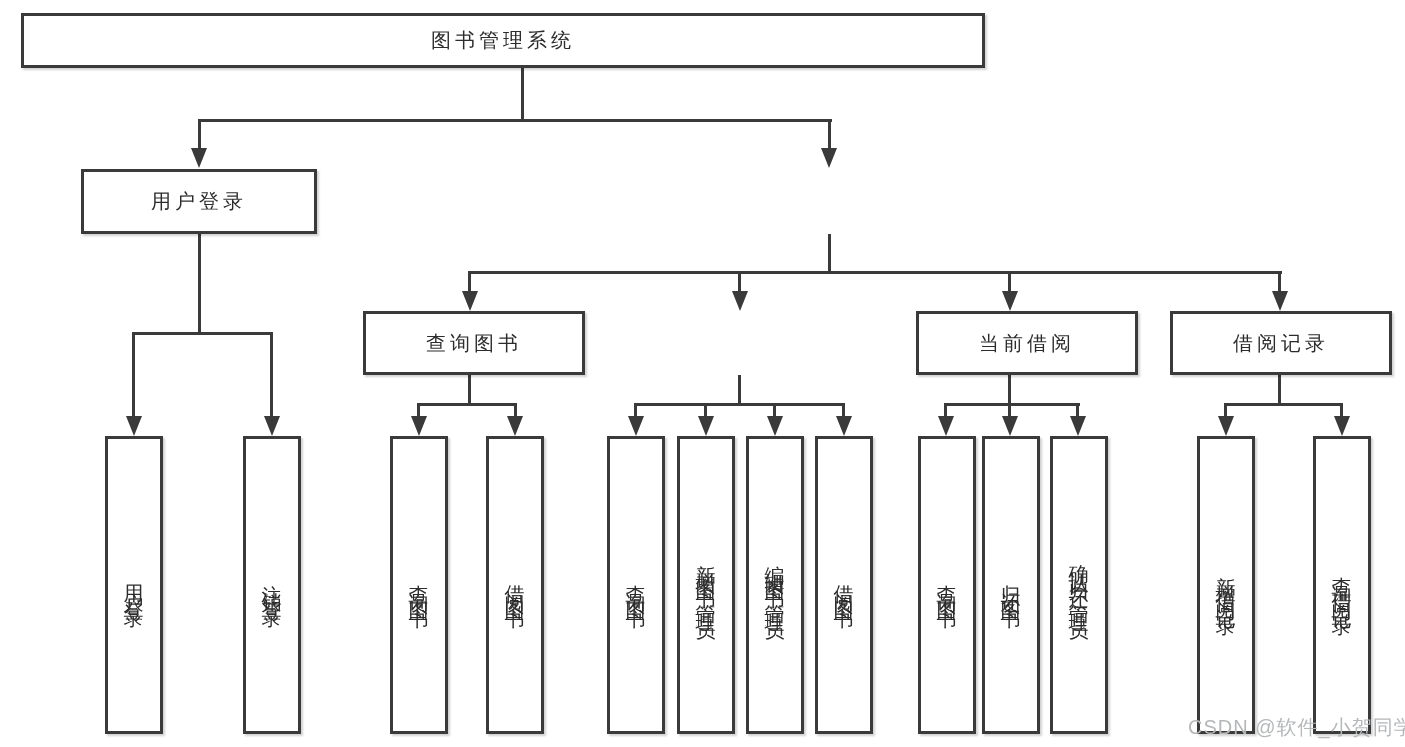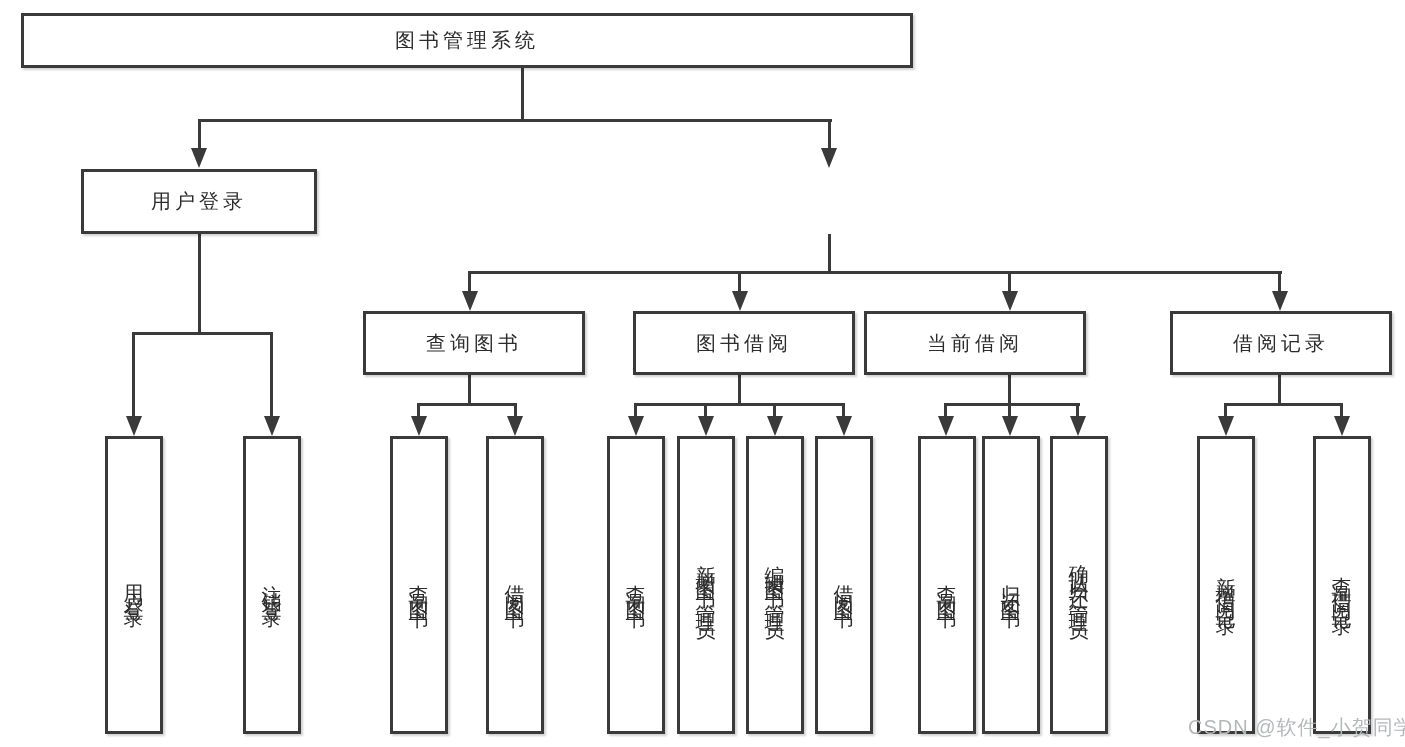--- a/index.html
+++ b/index.html
@@ -109,35 +109,32 @@
   <i class="arr" style="left:1002px;top:416px"></i>
   <i class="arr" style="left:1070px;top:416px"></i>
 
   <i class="ln" style="left:1278px;top:375px;width:3px;height:31px"></i>
   <i class="ln" style="left:1224px;top:403px;width:119px;height:3px"></i>
   <i class="ln" style="left:1224px;top:403px;width:3px;height:15px"></i>
   <i class="ln" style="left:1340px;top:403px;width:3px;height:15px"></i>
   <i class="arr" style="left:1218px;top:416px"></i>
   <i class="arr" style="left:1334px;top:416px"></i>
 
-  <div class="node" style="left:21px;top:13px;width:892px;height:55px">
+  <div class="node" style="left:21px;top:13px;width:964px;height:55px">
     <span class="htext">图书管理系统</span>
   </div>
 
   <div class="node" style="left:81px;top:169px;width:236px;height:65px">
     <span class="htext">用户登录</span>
   </div>
 
   <div class="node" style="left:363px;top:311px;width:222px;height:64px">
     <span class="htext">查询图书</span>
   </div>
-  <div class="node" style="left:633px;top:311px;width:222px;height:64px">
-    <span class="htext">图书借阅</span>
-  </div>
-  <div class="node" style="left:864px;top:311px;width:222px;height:64px">
+  <div class="node" style="left:916px;top:311px;width:222px;height:64px">
     <span class="htext">当前借阅</span>
   </div>
   <div class="node" style="left:1170px;top:311px;width:222px;height:64px">
     <span class="htext">借阅记录</span>
   </div>
 
   <div class="node leaf" style="left:105px">
     <span class="vtext">用户登录</span>
   </div>
   <div class="node leaf" style="left:243px">

